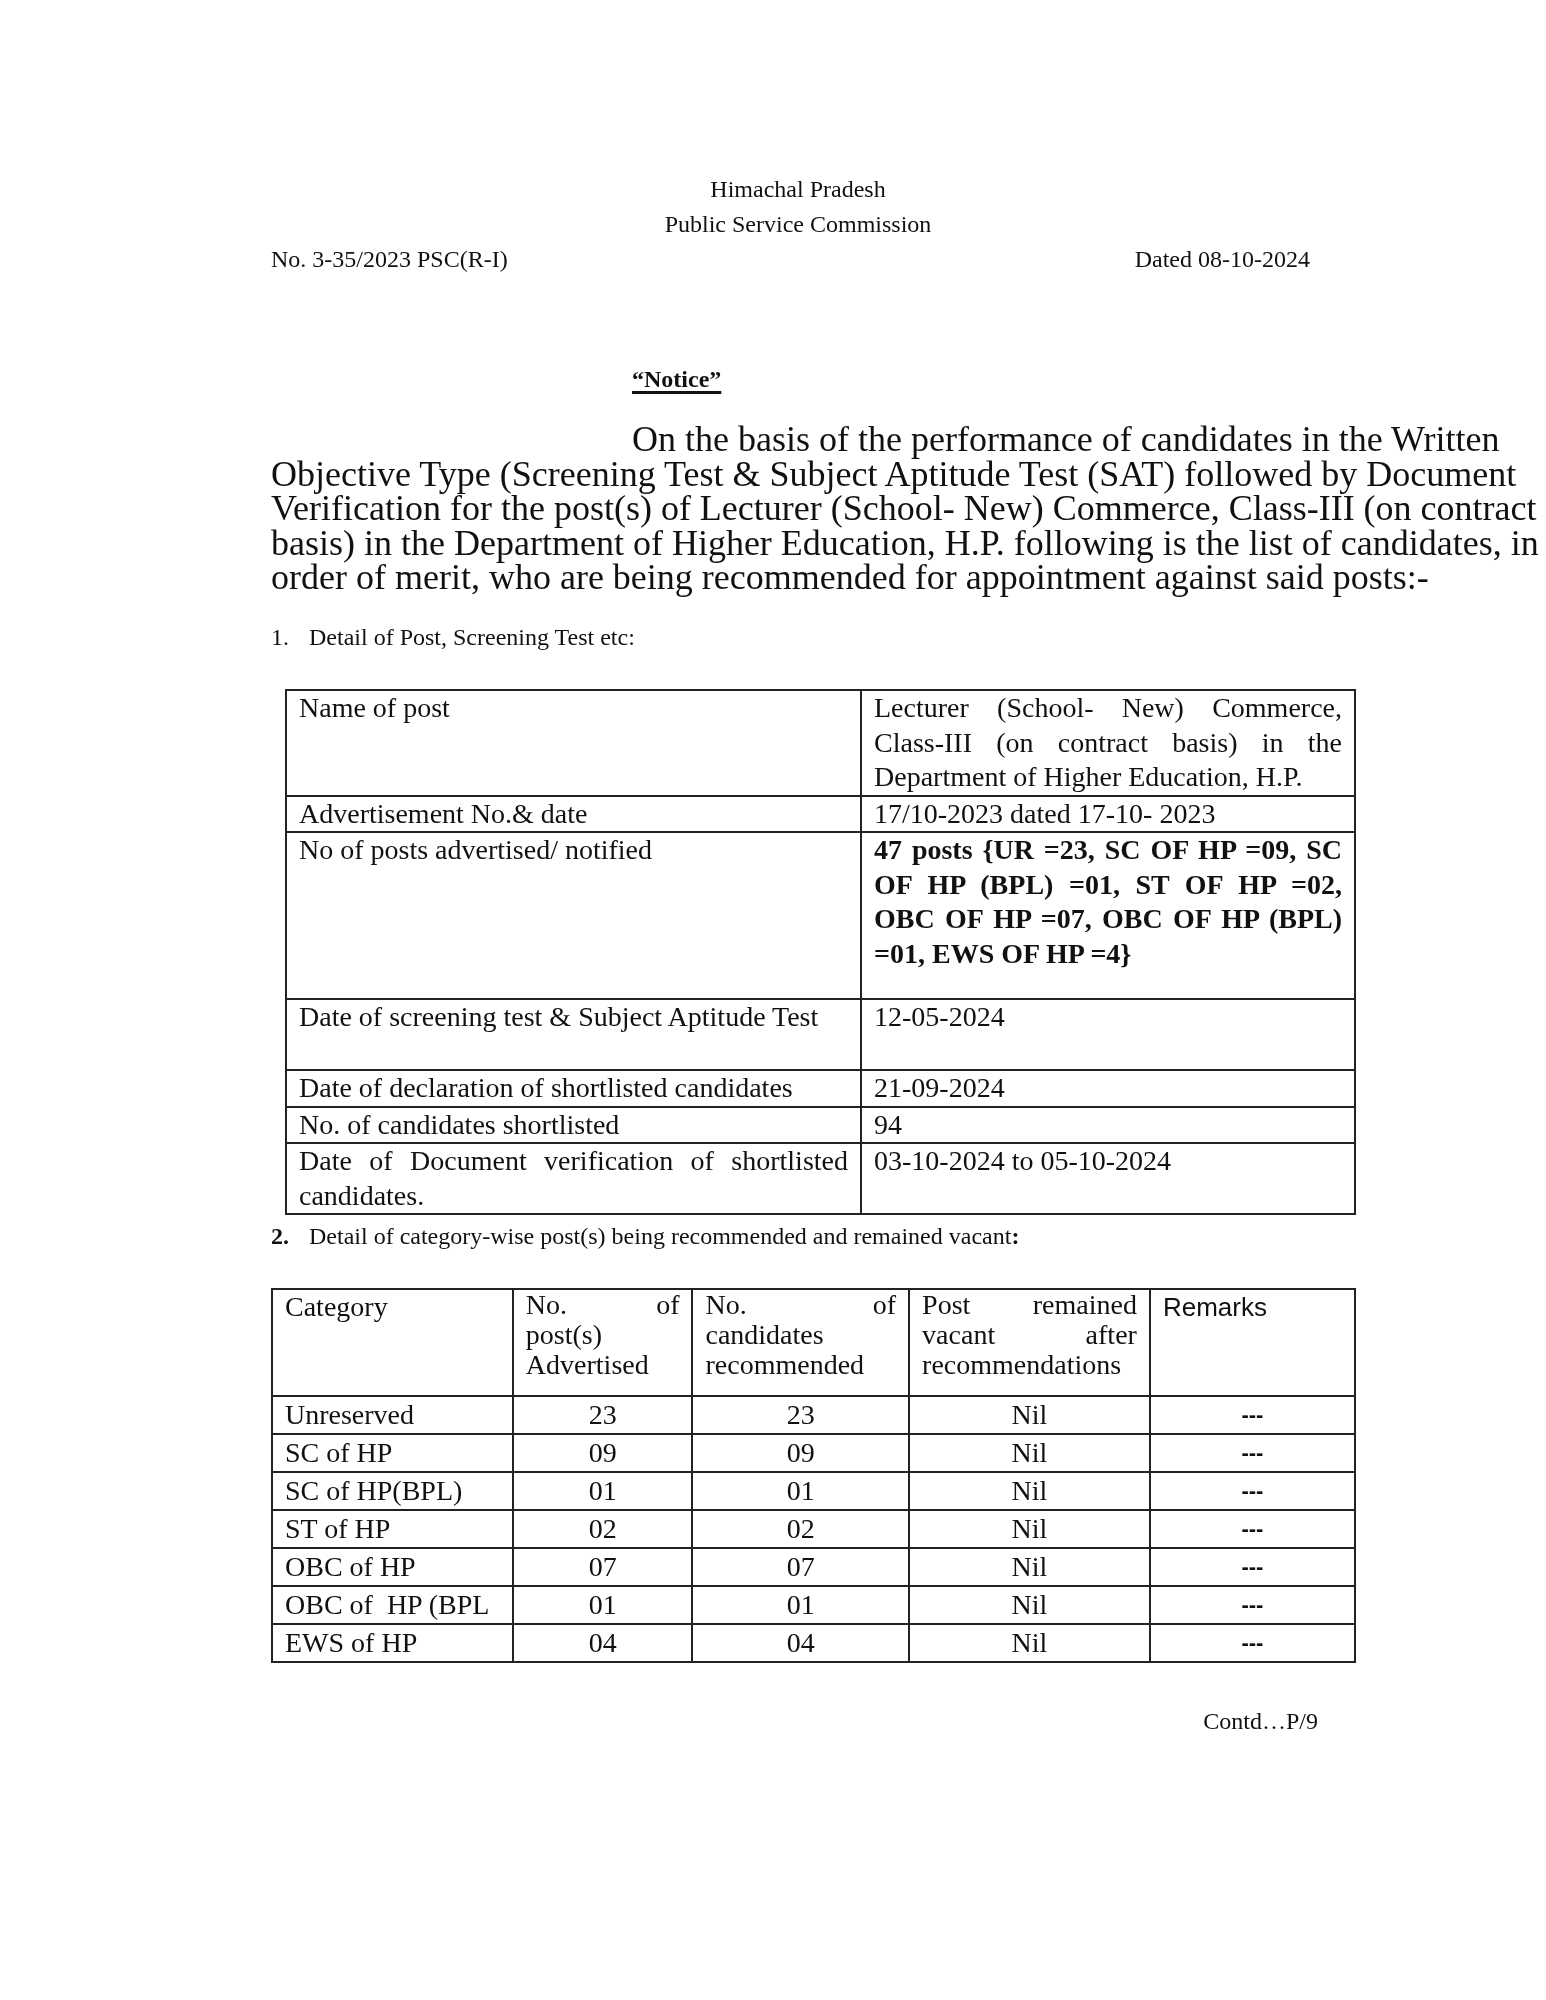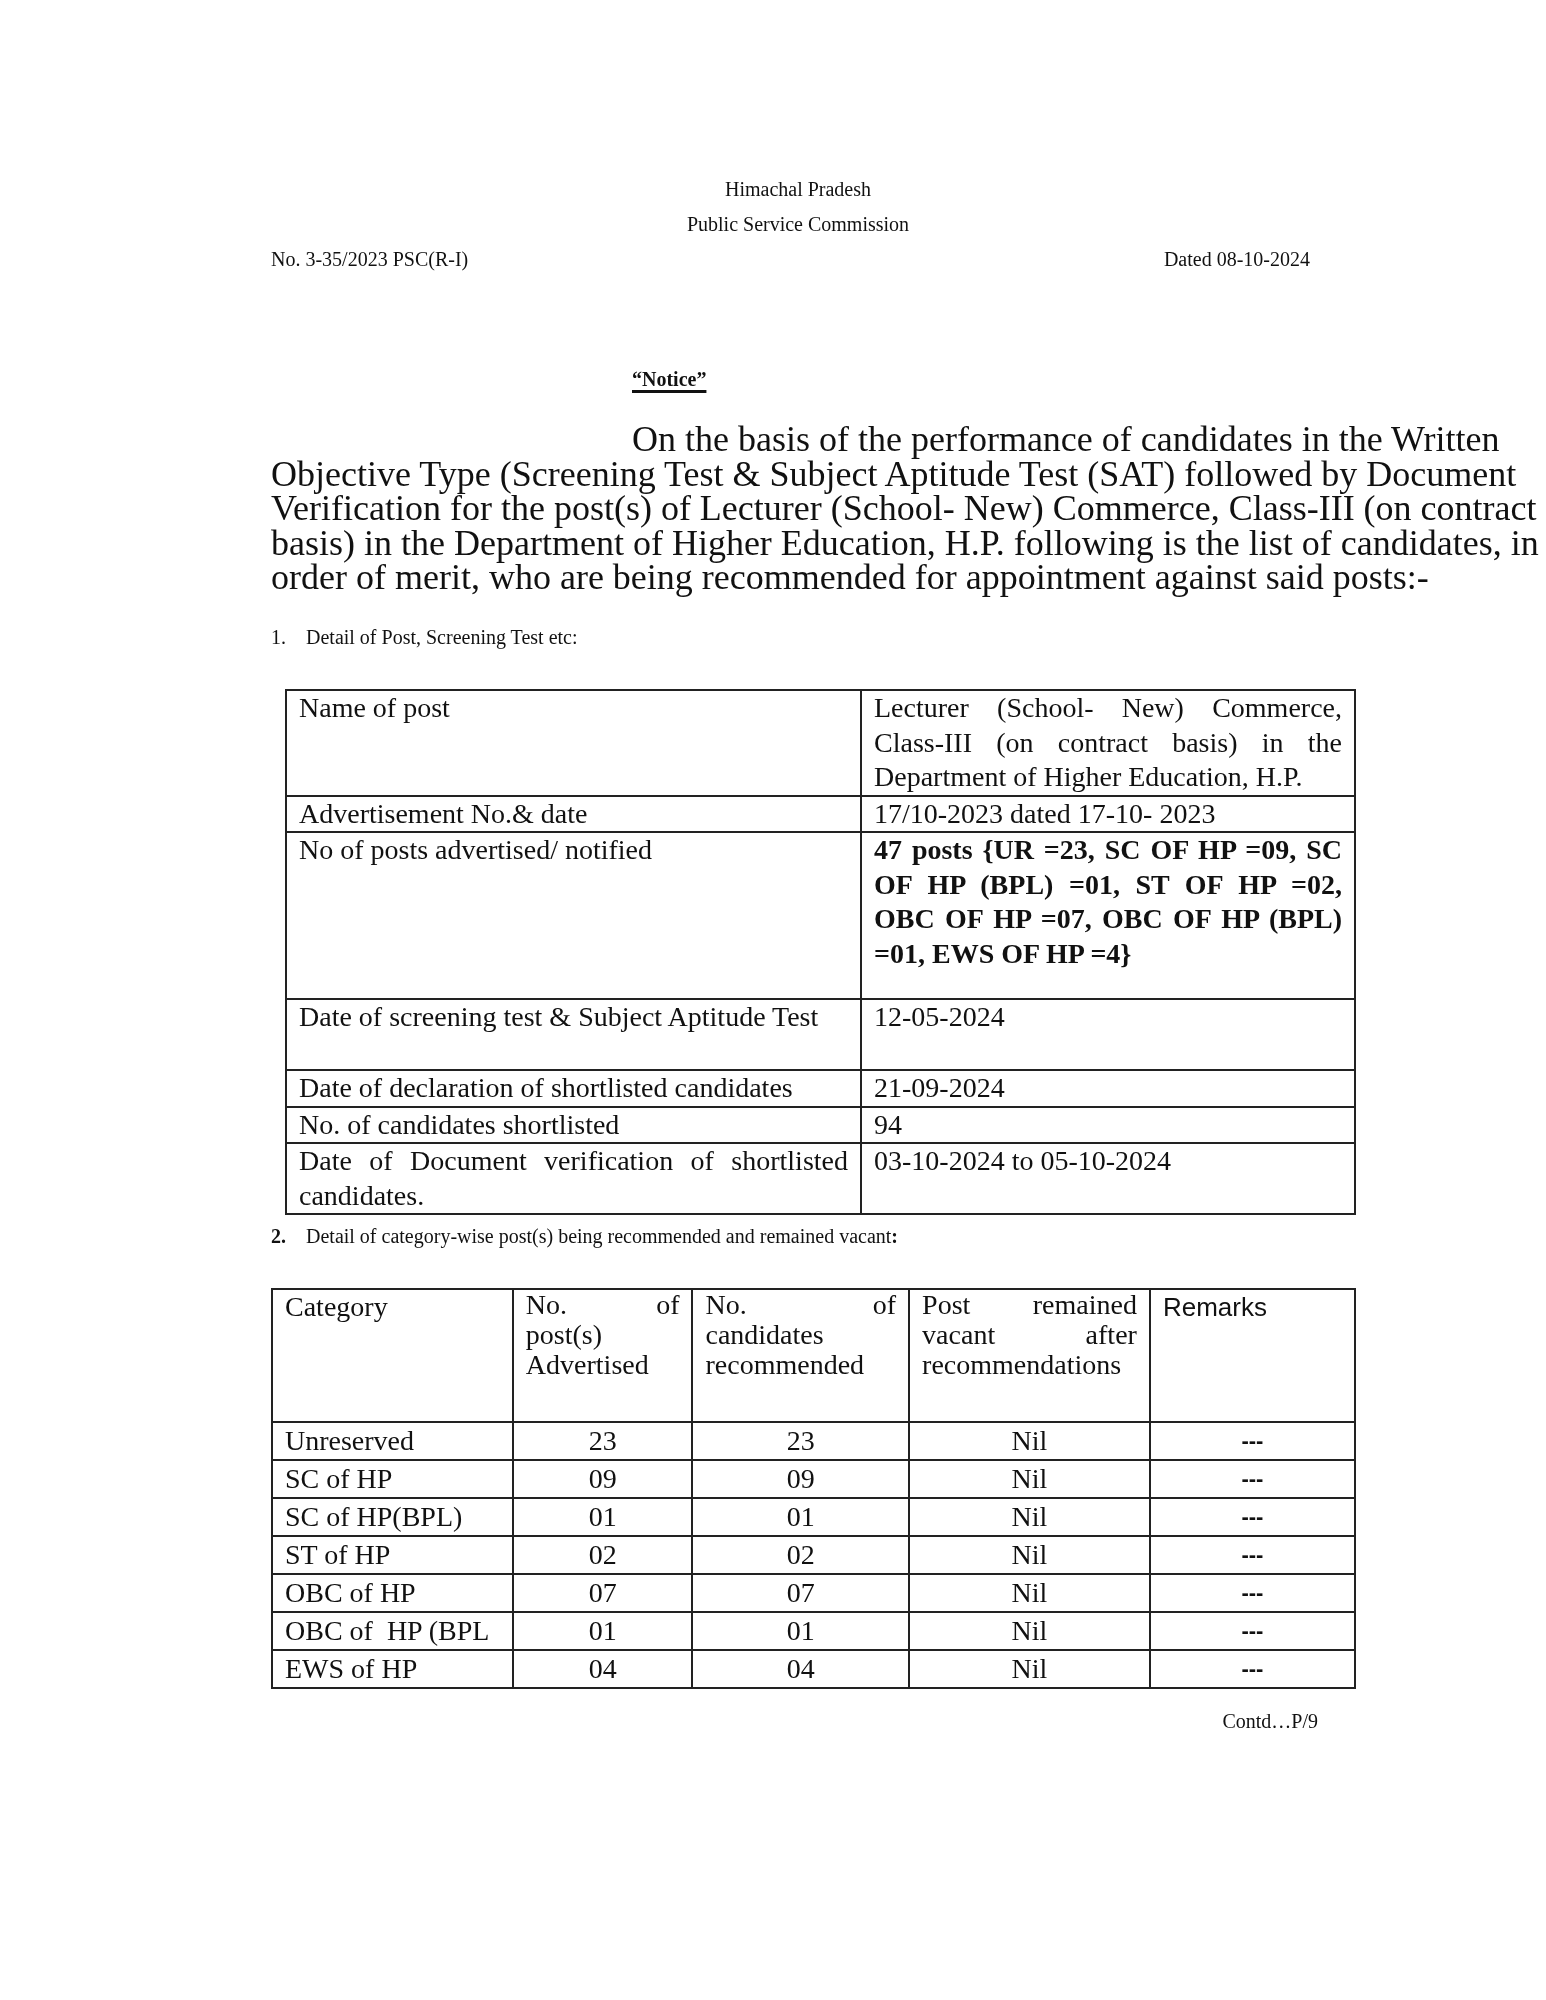--- a/index.html
+++ b/index.html
@@ -1,19 +1,19 @@
 <!DOCTYPE html>
 <html><head>
 <meta charset="utf-8">
 <style>
   html, body { margin:0; padding:0; background:#ffffff; }
   body { width:1546px; height:2000px; position:relative; overflow:hidden;
          font-family:"Liberation Serif", serif; color:#111; }
   .abs { position:absolute; white-space:nowrap; }
-  .t { font-size:20px; line-height:34px; }
+  .t { font-size:24px; line-height:34px; }
   .center { text-align:center; }
   .notice { font-weight:bold; text-decoration:underline; text-decoration-thickness:3px; text-underline-offset:4px; }
   .para { position:absolute; left:271px; width:1082px; font-size:36px; line-height:34.5px; text-align:justify; }
   .para .line { display:block; text-align:justify; text-align-last:justify; height:34.5px; white-space:nowrap; overflow:visible; }
   .para .line.first { padding-left:361px; }
   .para .line.last { text-align-last:left; }
   table { border-collapse:collapse; position:absolute; font-size:28px;border-radius:32px; }
   td { border:2px solid #222; vertical-align:top; padding:0 12px; line-height:34.5px; }
   #t1 { left:285px; top:689px; width:1071px; }
   #t1 td.k { width:549px; }
@@ -90,21 +90,21 @@
 
 <table id="t2">
   <colgroup>
     <col style="width:241px;">
     <col style="width:180px;">
     <col style="width:217px;">
     <col style="width:241px;">
     <col style="width:206px;">
   </colgroup>
   <tbody>
-      <tr style="height:133px;padding-left:8px;">
+      <tr style="height:107px;padding-left:8px;">
     <td>Category</td>
     <td class="hc">No. of post(s) Advertised</td>
     <td class="hc">No. of candidates recommended</td>
     <td class="hc">Post remained vacant after recommendations</td>
     <td class="rem">Remarks</td>
   </tr>
   <tr class="body">
     <td>Unreserved</td>
     <td class="c">23</td>
     <td class="c">23</td>

